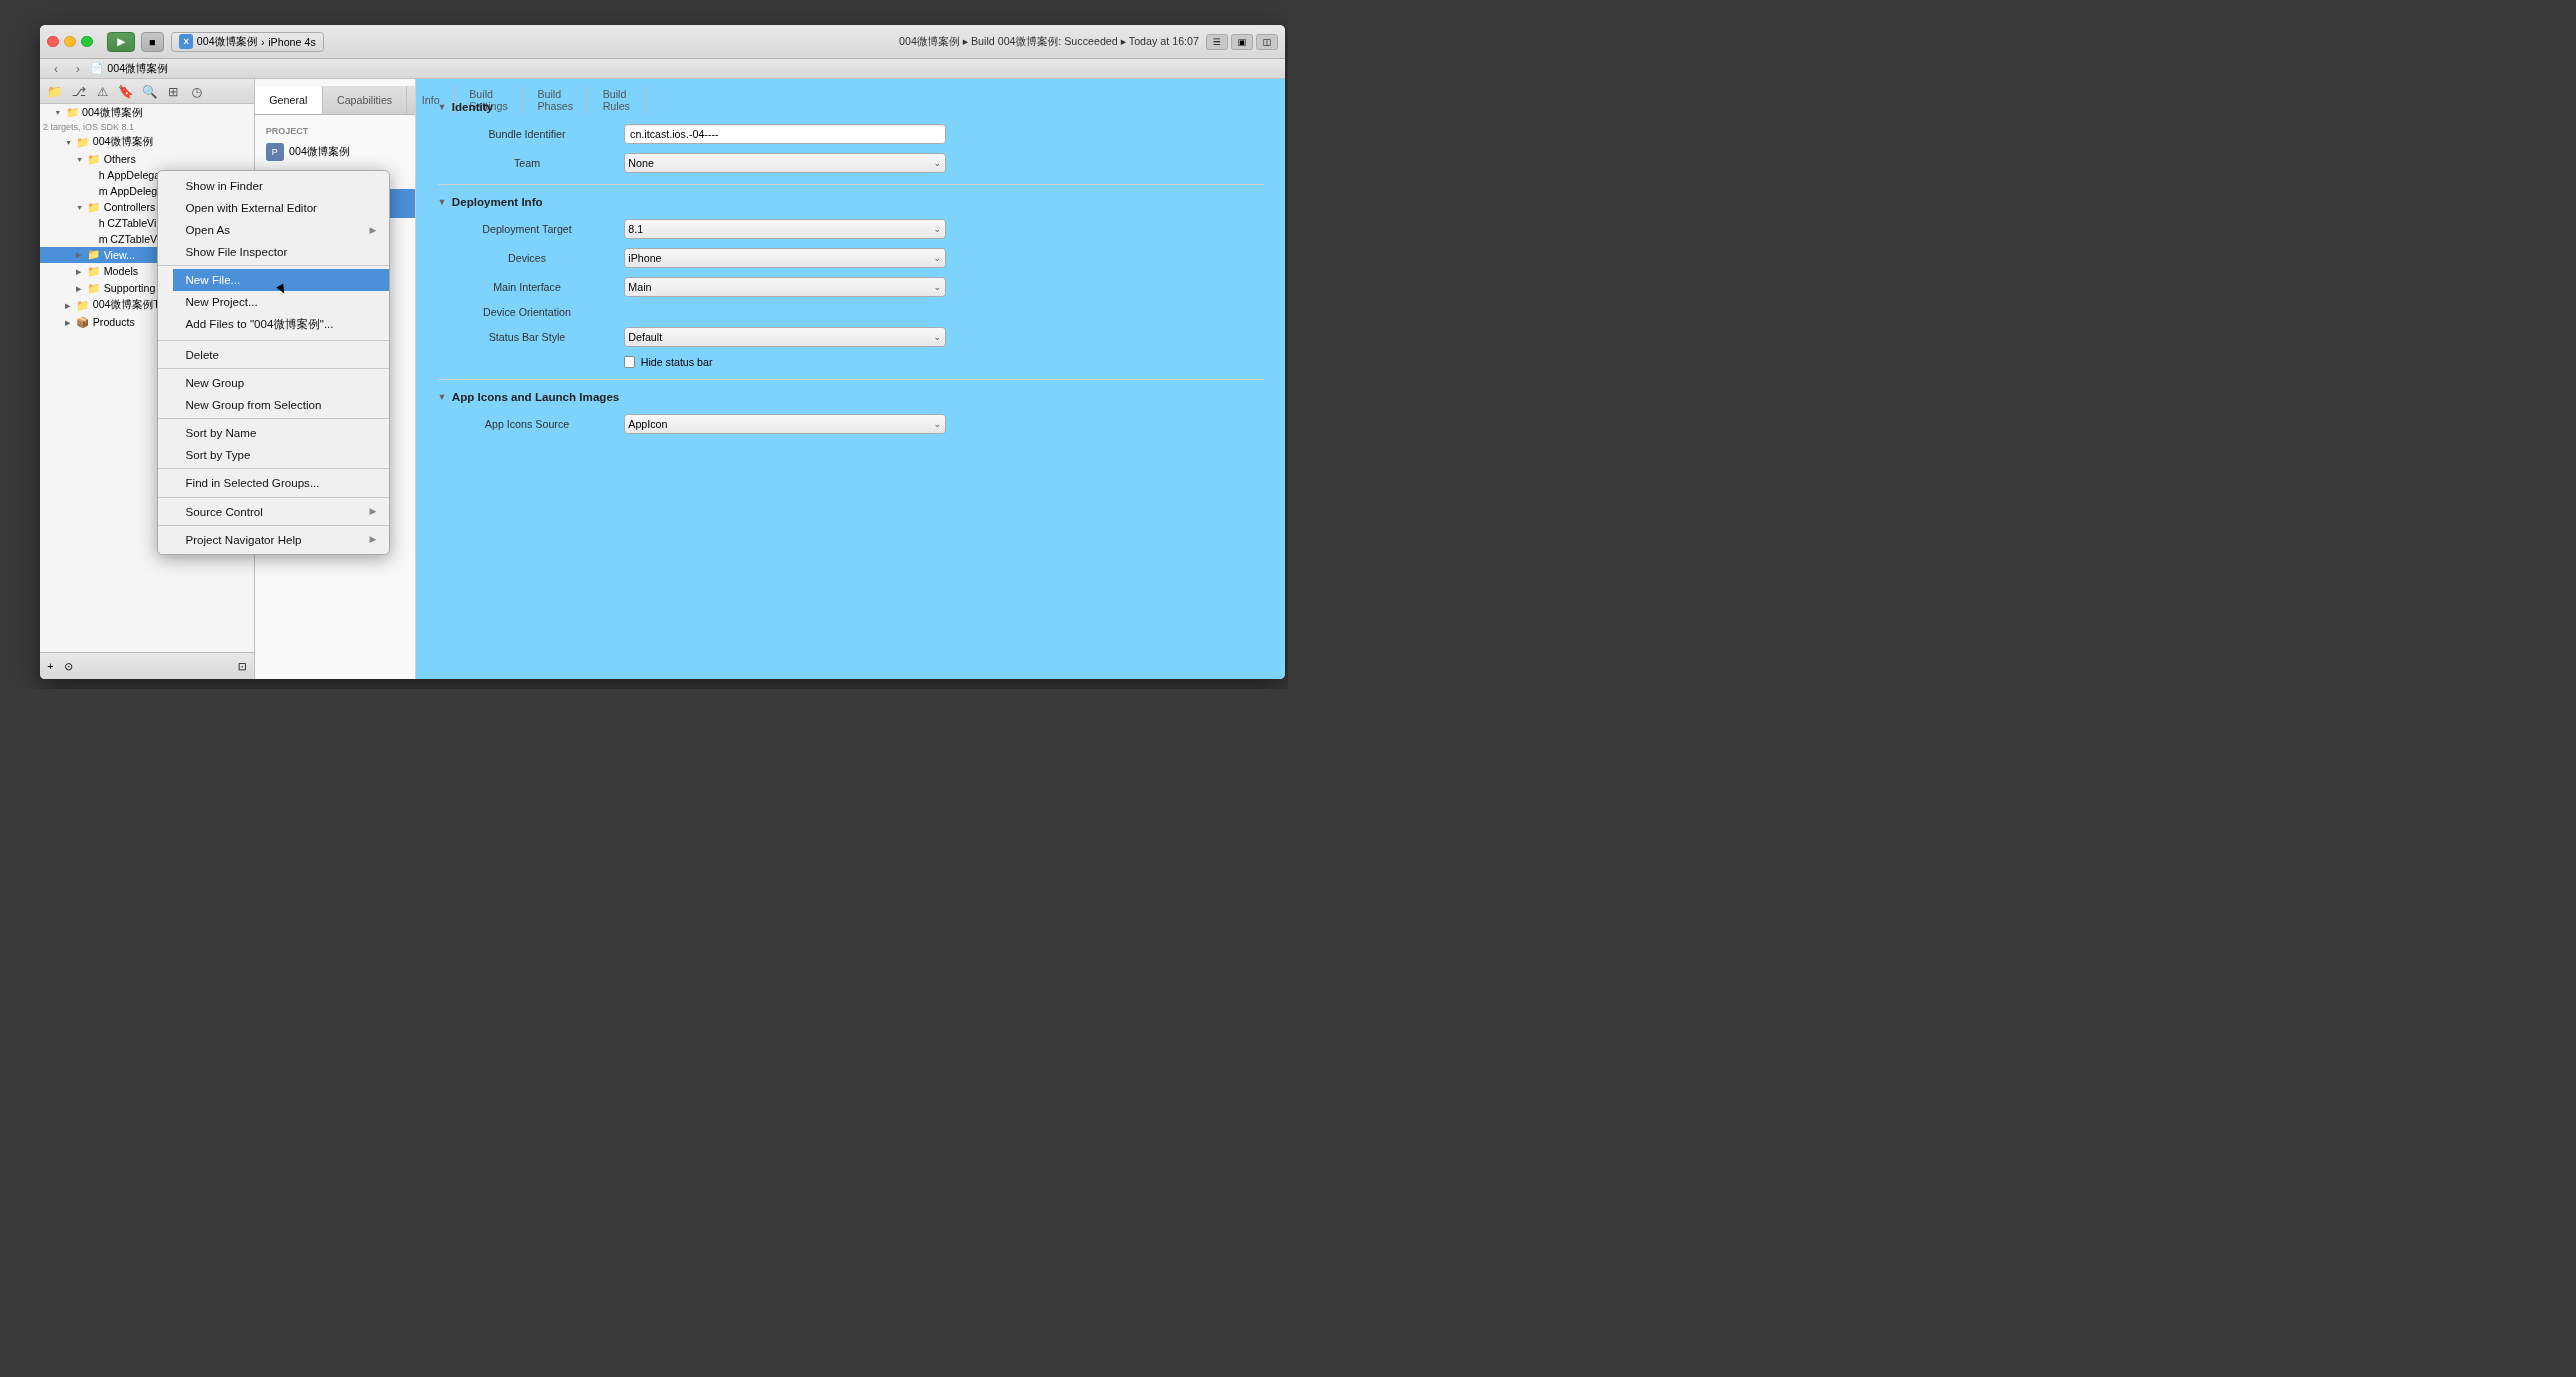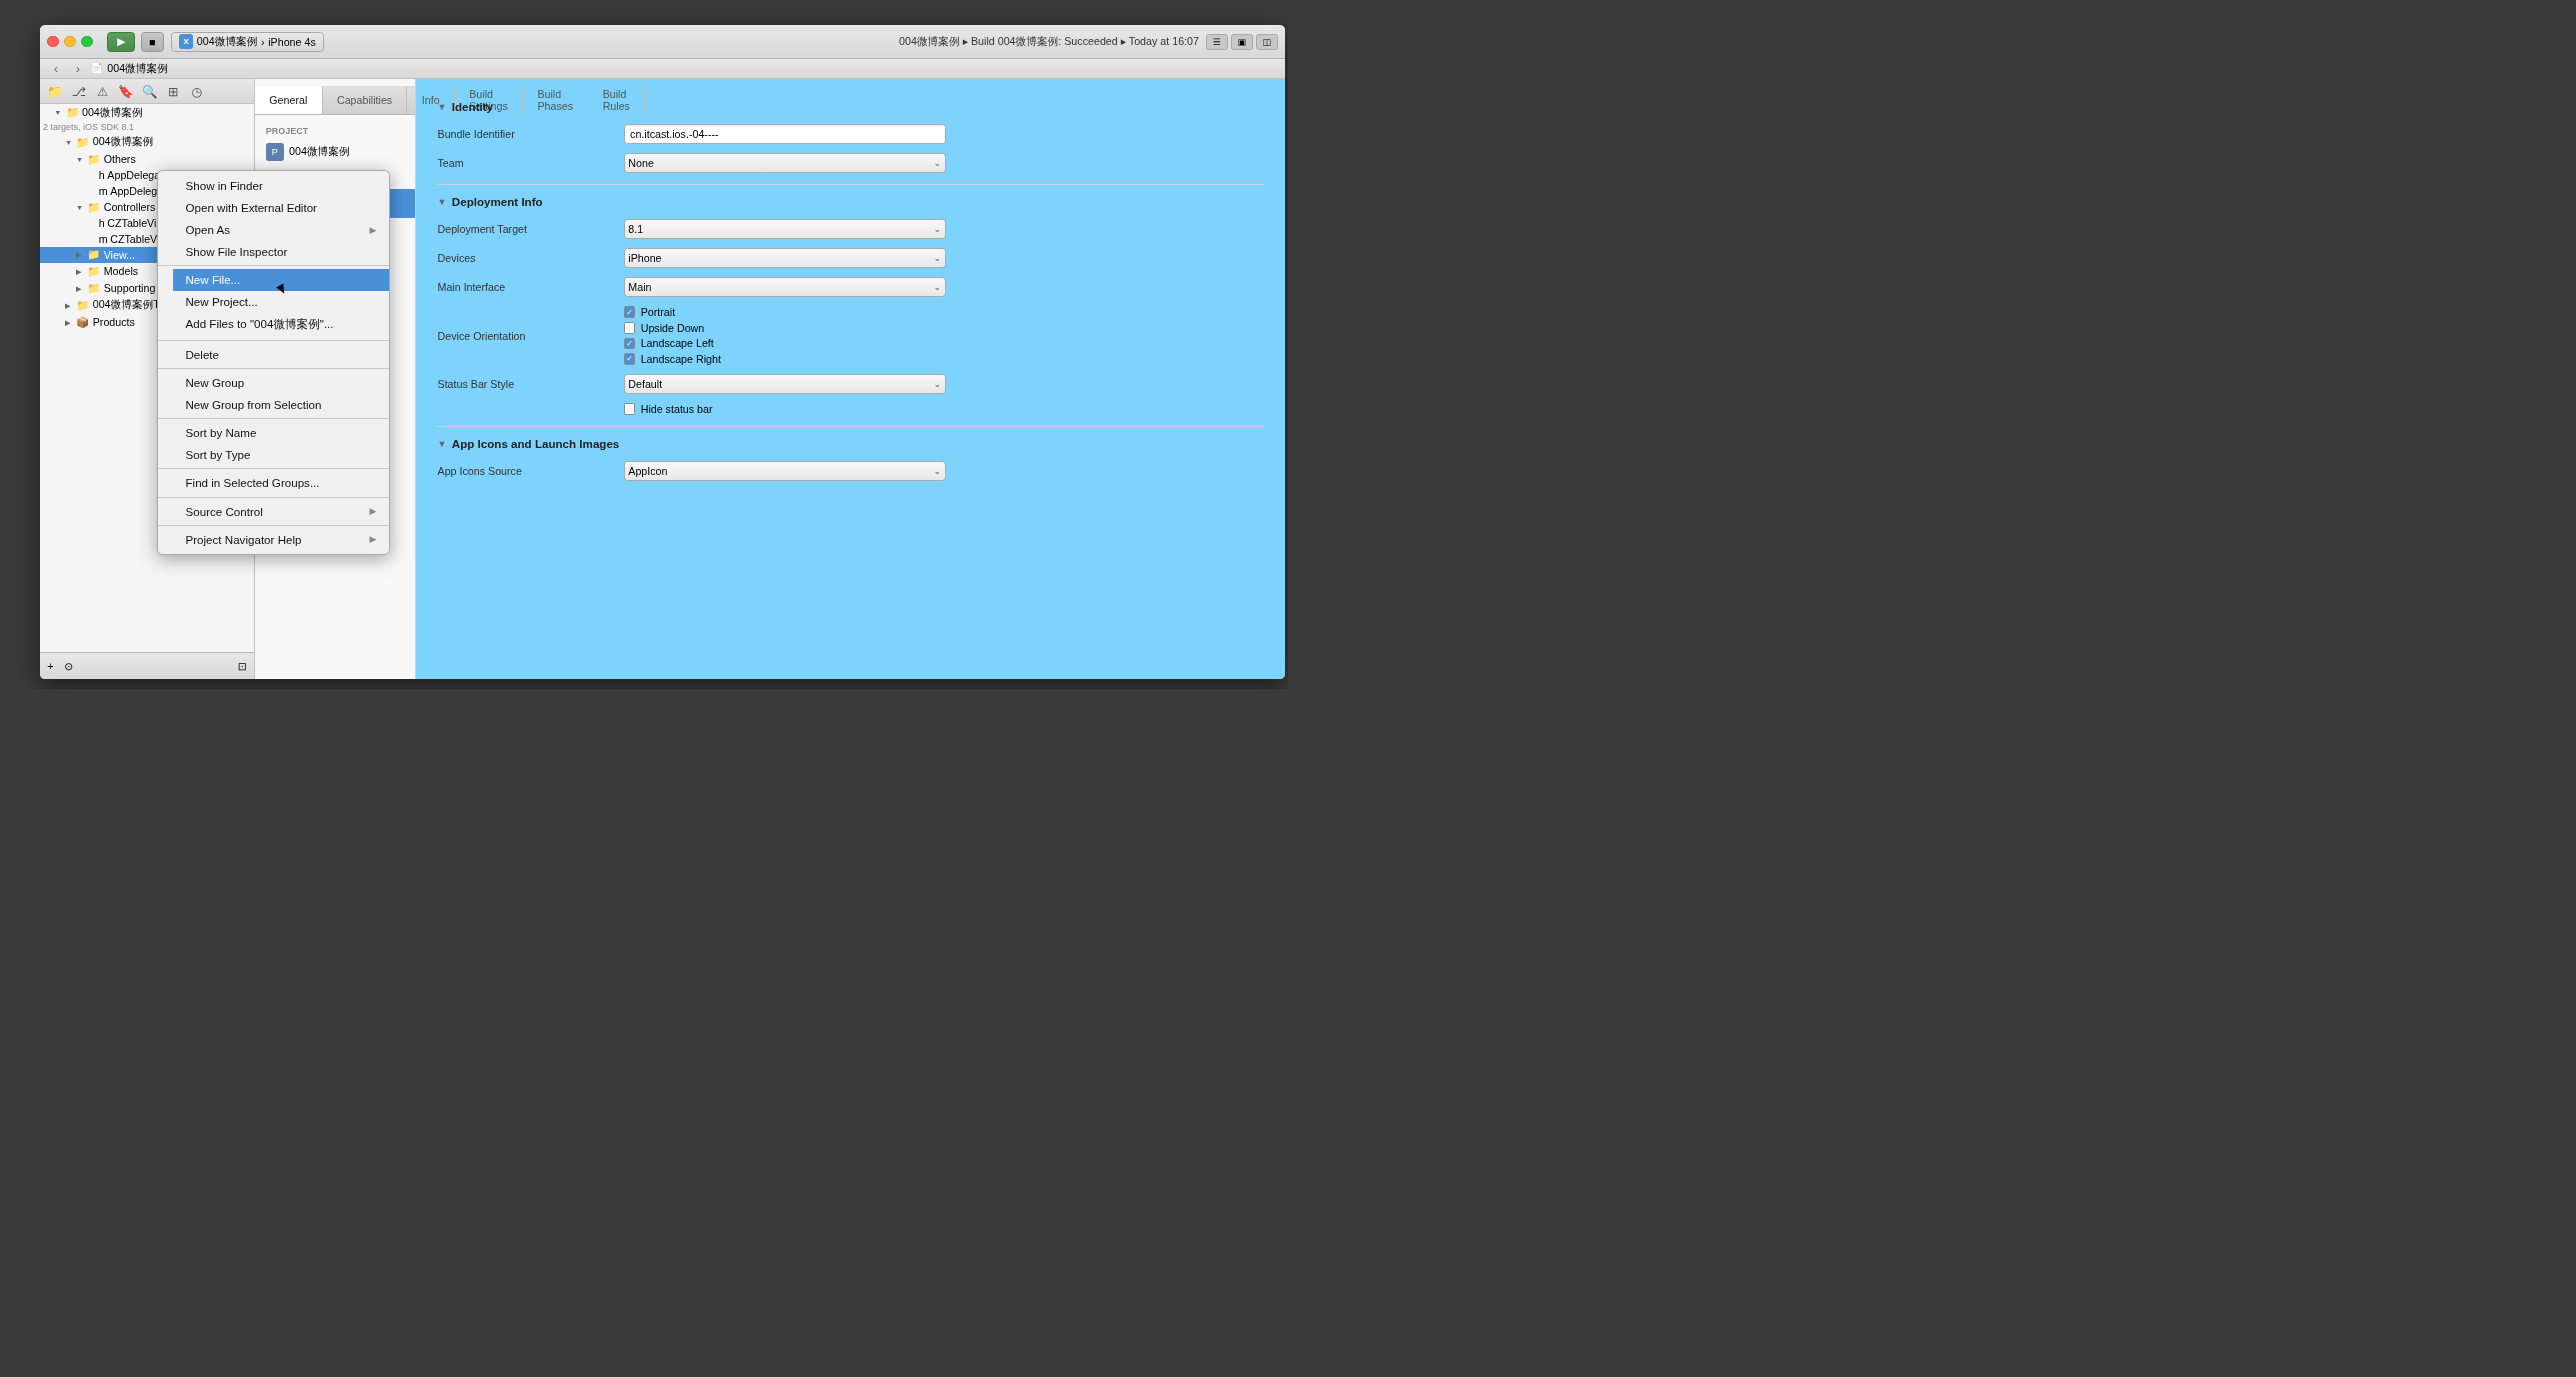--- a/index.html
+++ b/index.html
@@ -334,21 +334,21 @@
     }
 
     .field-row {
       display: flex;
       align-items: center;
       margin-bottom: 9px;
       gap: 7.2px;
     }
     .field-label {
       width: 179px;
-      text-align: left;
+      text-align: center;
       font-size: 10.7px;
       color: #333;
     }
     .field-value {
       flex: 1;
       max-width: 322px;
     }
     .text-input {
       width: 100%;
       height: 20px;
@@ -684,40 +684,20 @@
               <div class="field-value">
                 <div class="select-input">
                   <span>Main</span>
                   <span class="select-arrow">⌄</span>
                 </div>
               </div>
             </div>
 
             <div class="field-row">
               <div class="field-label">Device Orientation</div>
-              <div class="field-value">
-                <div class="checkbox-group">
-                  <div class="checkbox-item">
-                    <div class="checkbox checked"></div>
-                    <span>Portrait</span>
-                  </div>
-                  <div class="checkbox-item">
-                    <div class="checkbox"></div>
-                    <span>Upside Down</span>
-                  </div>
-                  <div class="checkbox-item">
-                    <div class="checkbox checked"></div>
-                    <span>Landscape Left</span>
-                  </div>
-                  <div class="checkbox-item">
-                    <div class="checkbox checked"></div>
-                    <span>Landscape Right</span>
-                  </div>
-                </div>
-              </div>
             </div>
 
             <div class="field-row">
               <div class="field-label">Status Bar Style</div>
               <div class="field-value">
                 <div class="select-input">
                   <span>Default</span>
                   <span class="select-arrow">⌄</span>
                 </div>
               </div>

